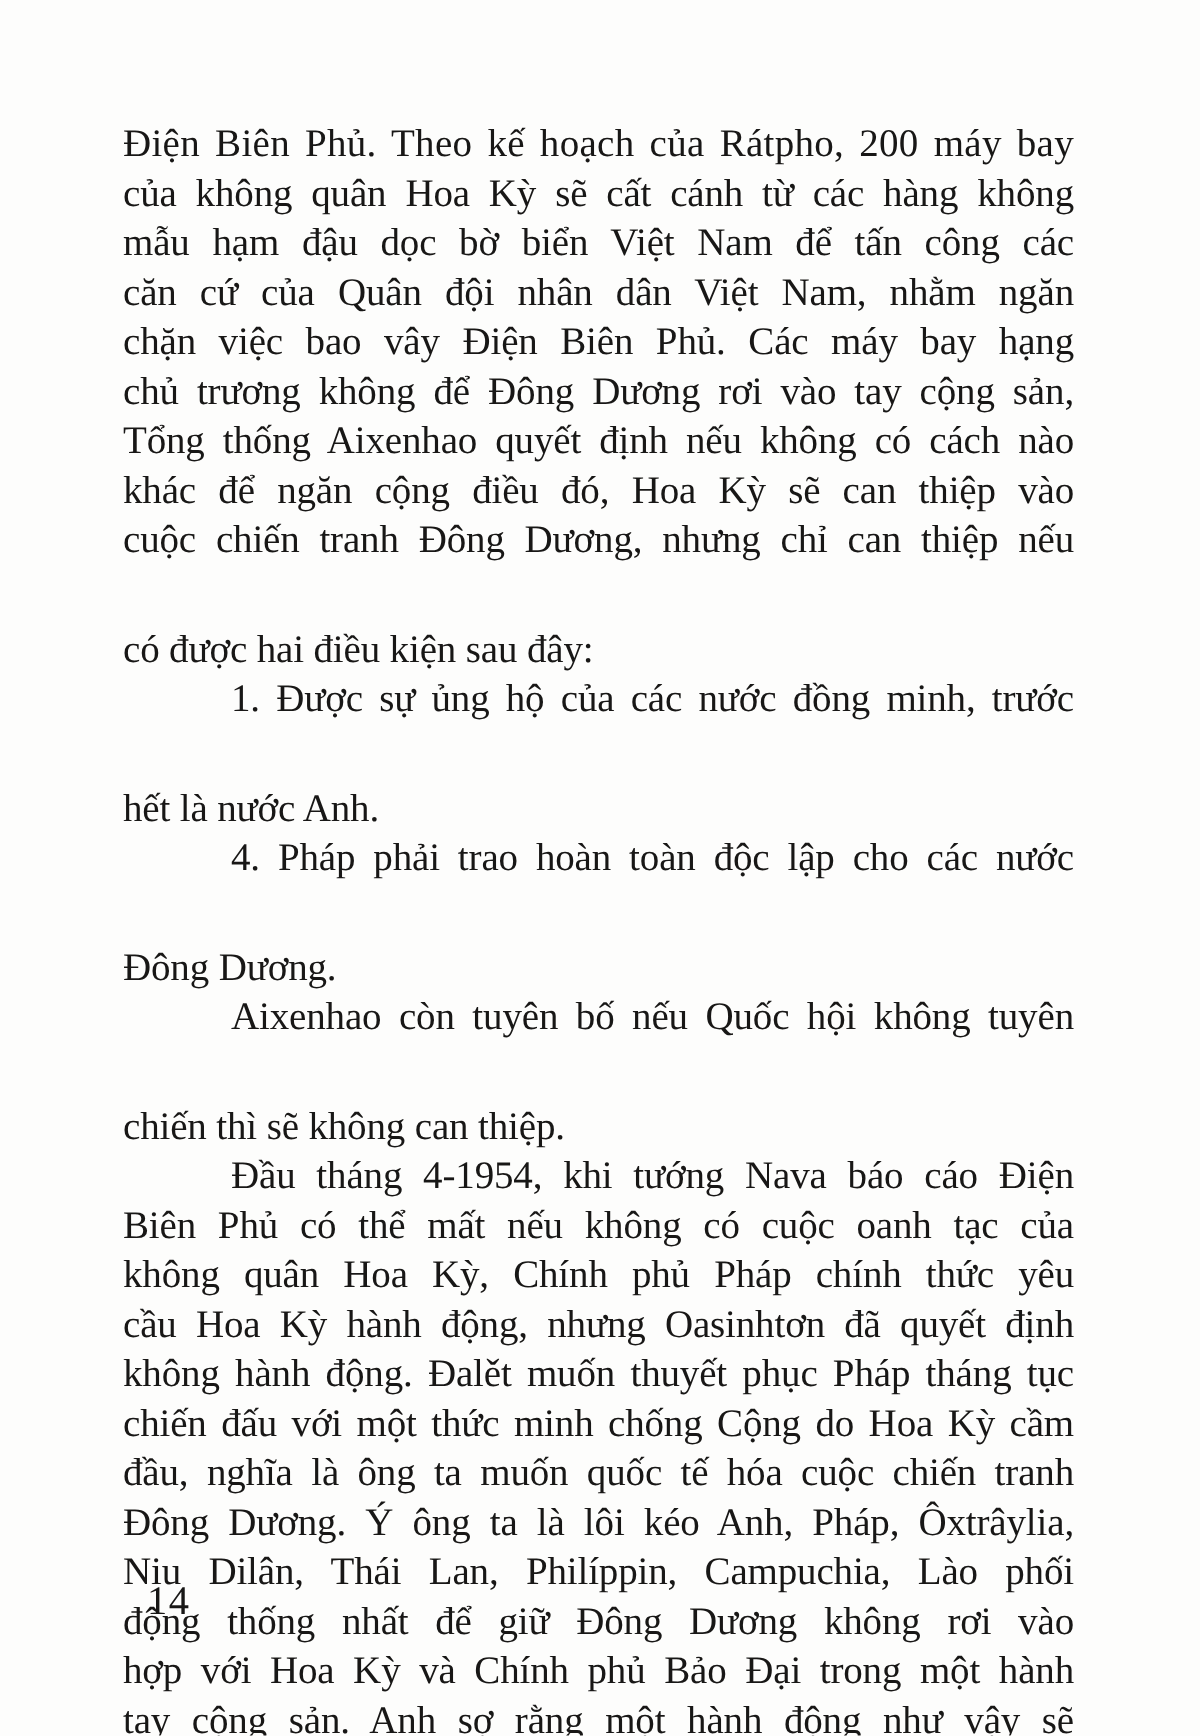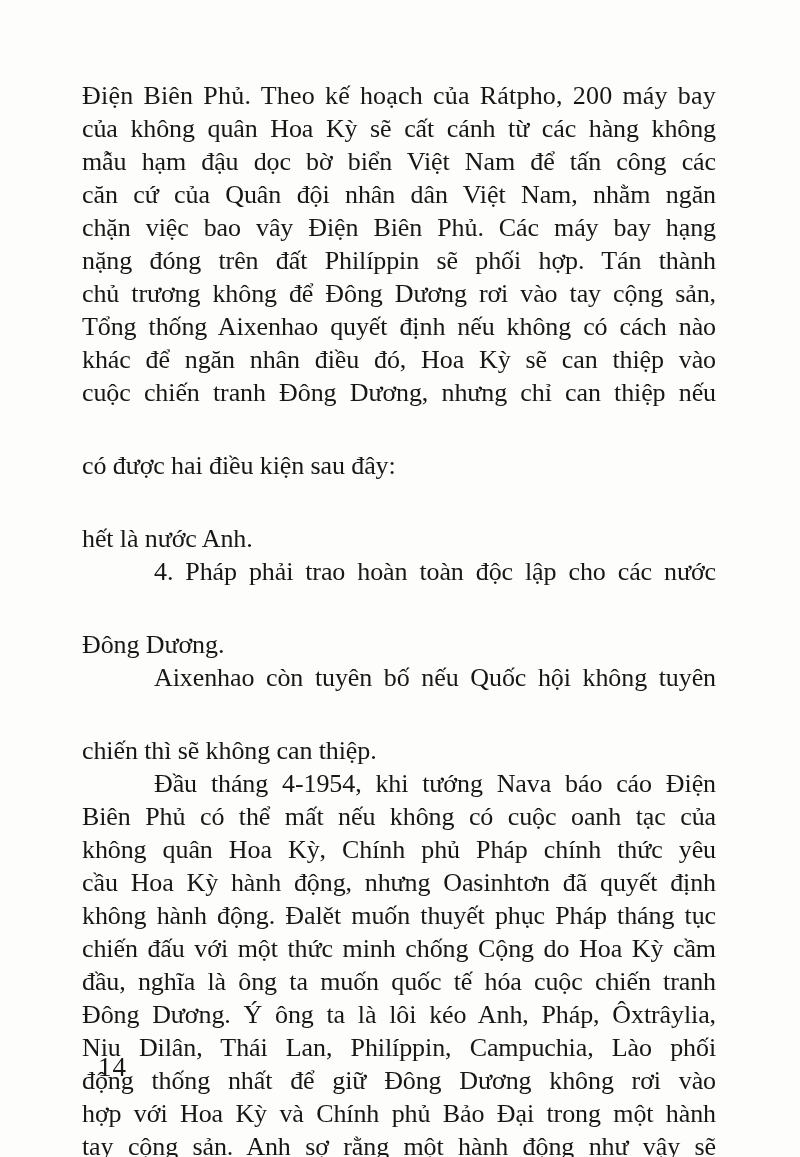--- a/index.html
+++ b/index.html
@@ -58,26 +58,26 @@
 </head>
 <body>
 
 <div class="page">
   <div class="text-block">
     <div class="line opener">Điện Biên Phủ. Theo kế hoạch của Rátpho, 200 máy bay</div>
     <div class="line">của không quân Hoa Kỳ sẽ cất cánh từ các hàng không</div>
     <div class="line">mẫu hạm đậu dọc bờ biển Việt Nam để tấn công các</div>
     <div class="line">căn cứ của Quân đội nhân dân Việt Nam, nhằm ngăn</div>
     <div class="line">chặn việc bao vây Điện Biên Phủ. Các máy bay hạng</div>
-    <div class="line">nặng đóng trên đất Philíppin sẽ phối hợp. Tán thành</div>
     <div class="line">chủ trương không để Đông Dương rơi vào tay cộng sản,</div>
     <div class="line">Tổng thống Aixenhao quyết định nếu không có cách nào</div>
-    <div class="line">khác để ngăn nhân điều đó, Hoa Kỳ sẽ can thiệp vào</div>
+    <div class="line">khác để ngăn cộng điều đó, Hoa Kỳ sẽ can thiệp vào</div>
     <div class="line">cuộc chiến tranh Đông Dương, nhưng chỉ can thiệp nếu</div>
     <div class="line end">có được hai điều kiện sau đây:</div>
+    <div class="line indent">1. Được sự ủng hộ của các nước đồng minh, trước</div>
     <div class="line end">hết là nước Anh.</div>
     <div class="line indent">4. Pháp phải trao hoàn toàn độc lập cho các nước</div>
     <div class="line end">Đông Dương.</div>
     <div class="line indent">Aixenhao còn tuyên bố nếu Quốc hội không tuyên</div>
     <div class="line end">chiến thì sẽ không can thiệp.</div>
     <div class="line indent">Đầu tháng 4-1954, khi tướng Nava báo cáo Điện</div>
     <div class="line">Biên Phủ có thể mất nếu không có cuộc oanh tạc của</div>
     <div class="line">không quân Hoa Kỳ, Chính phủ Pháp chính thức yêu</div>
     <div class="line">cầu Hoa Kỳ hành động, nhưng Oasinhtơn đã quyết định</div>
     <div class="line">không hành động. Đalět muốn thuyết phục Pháp tháng tục</div>

